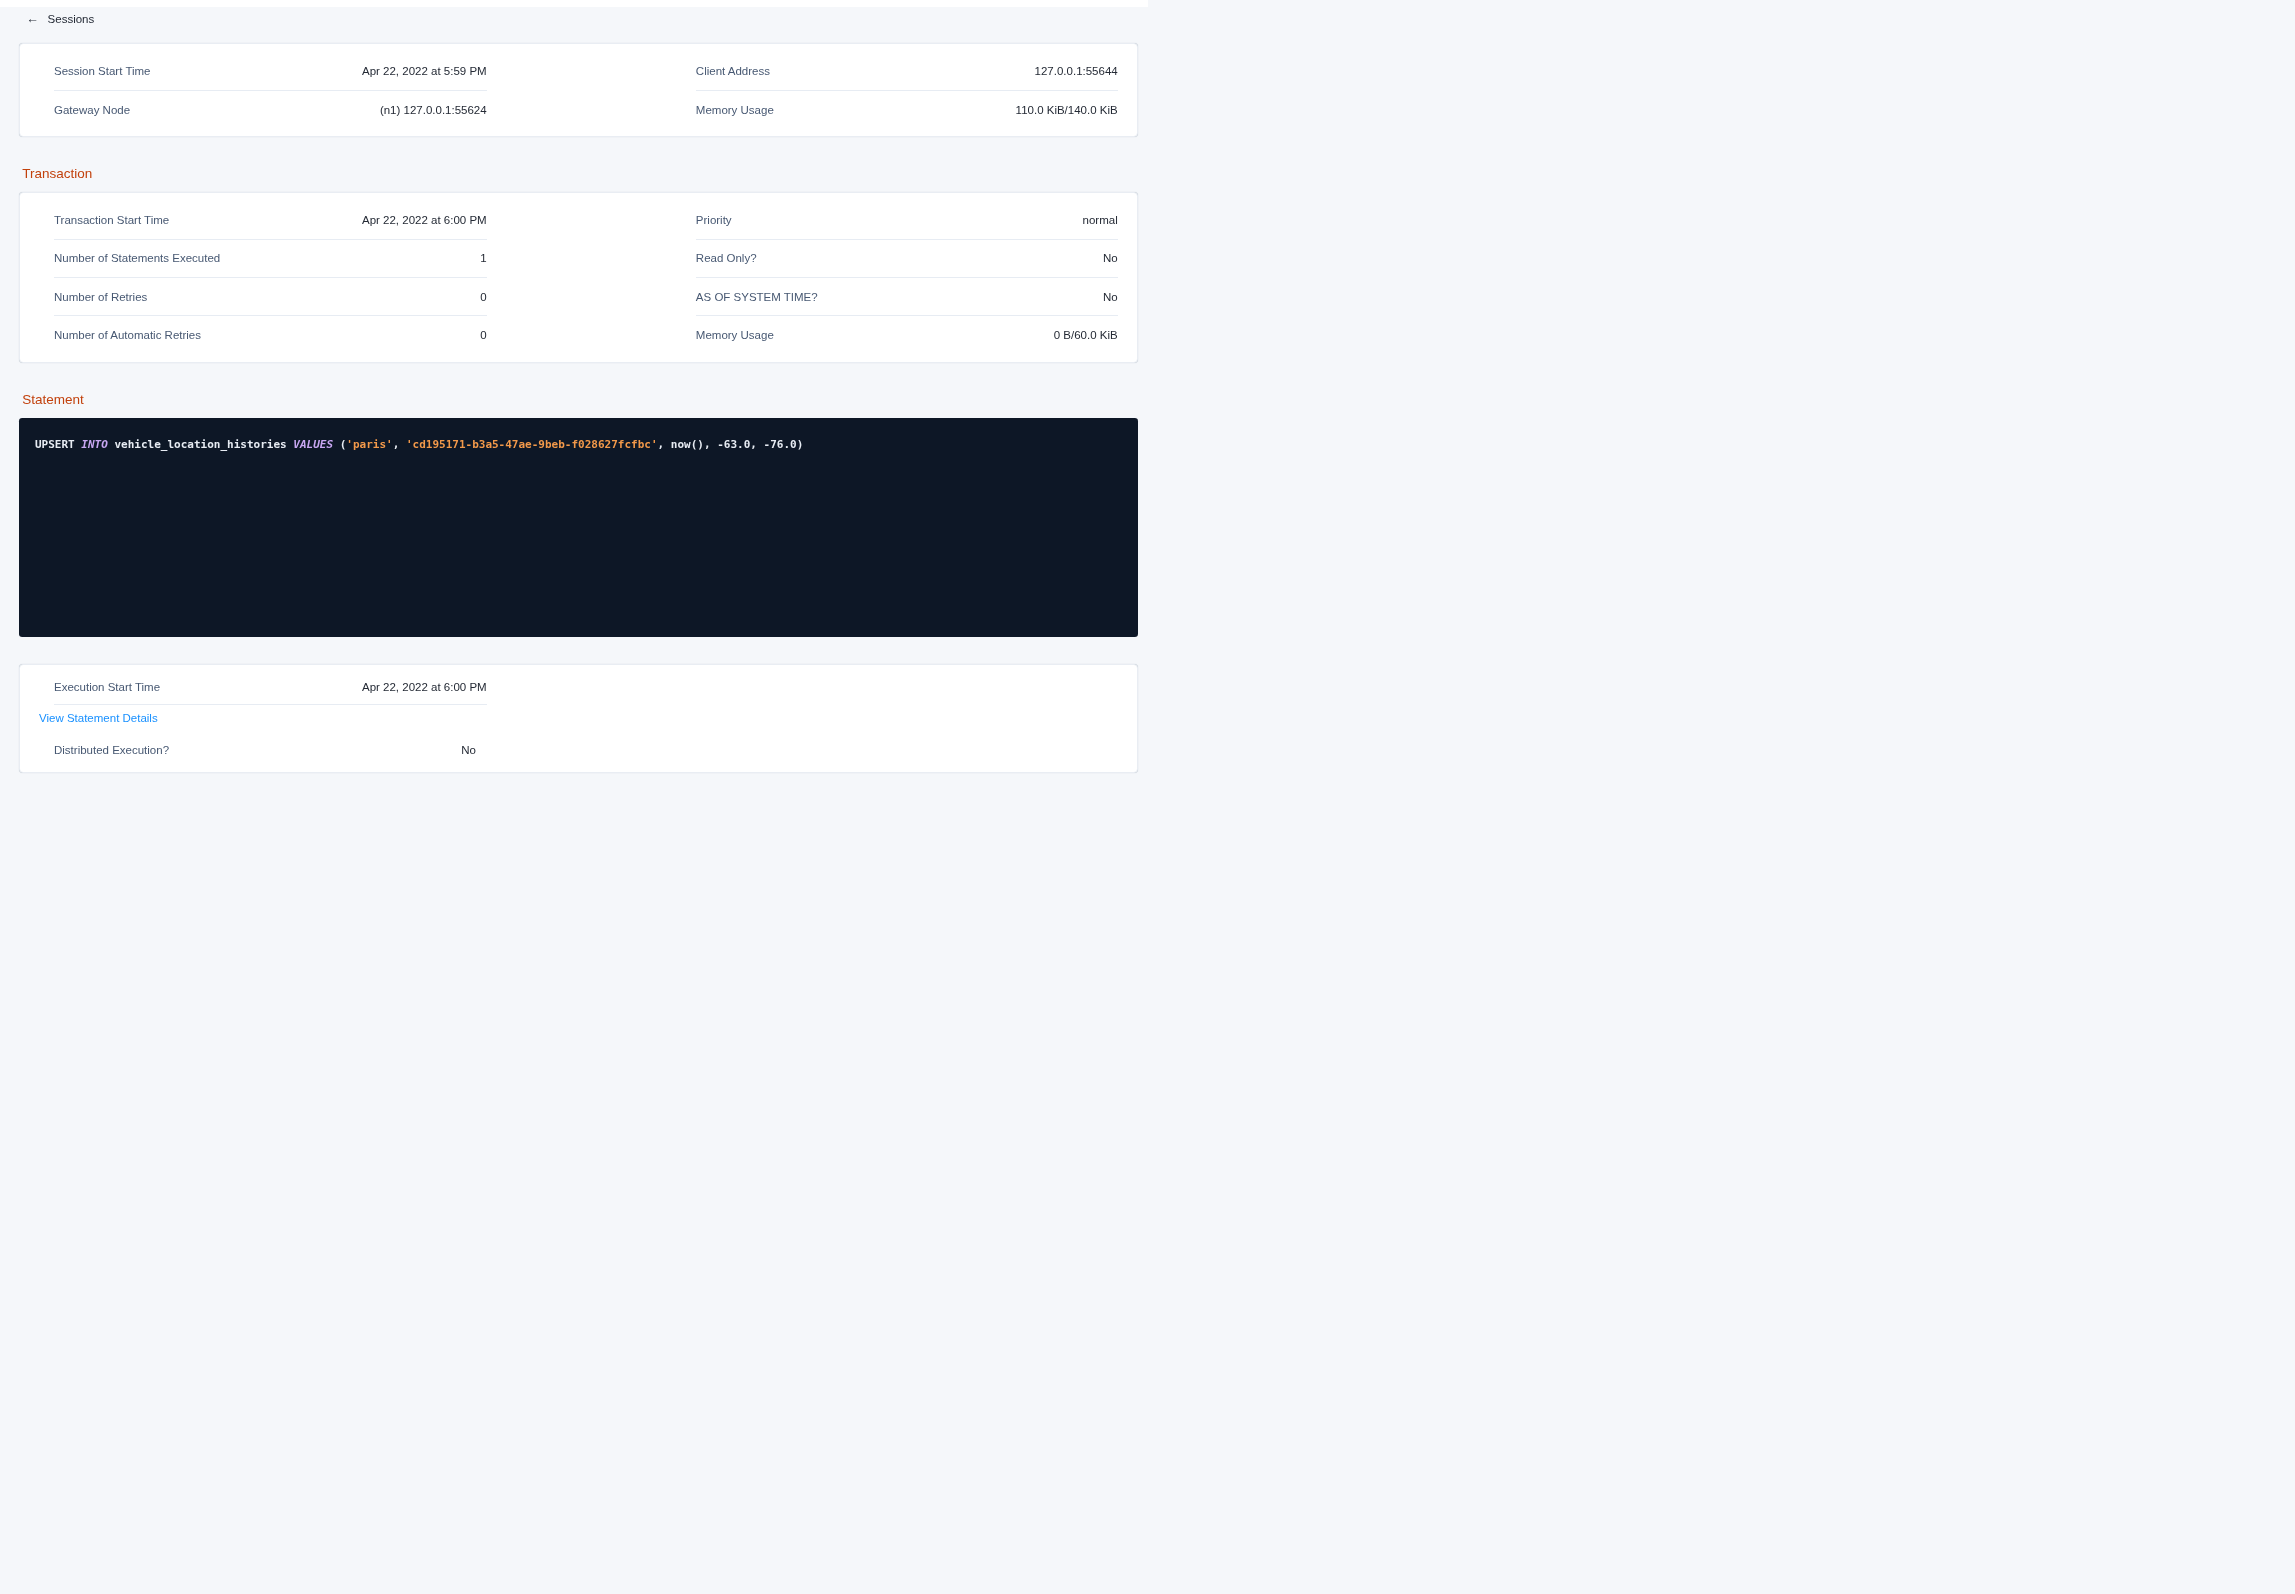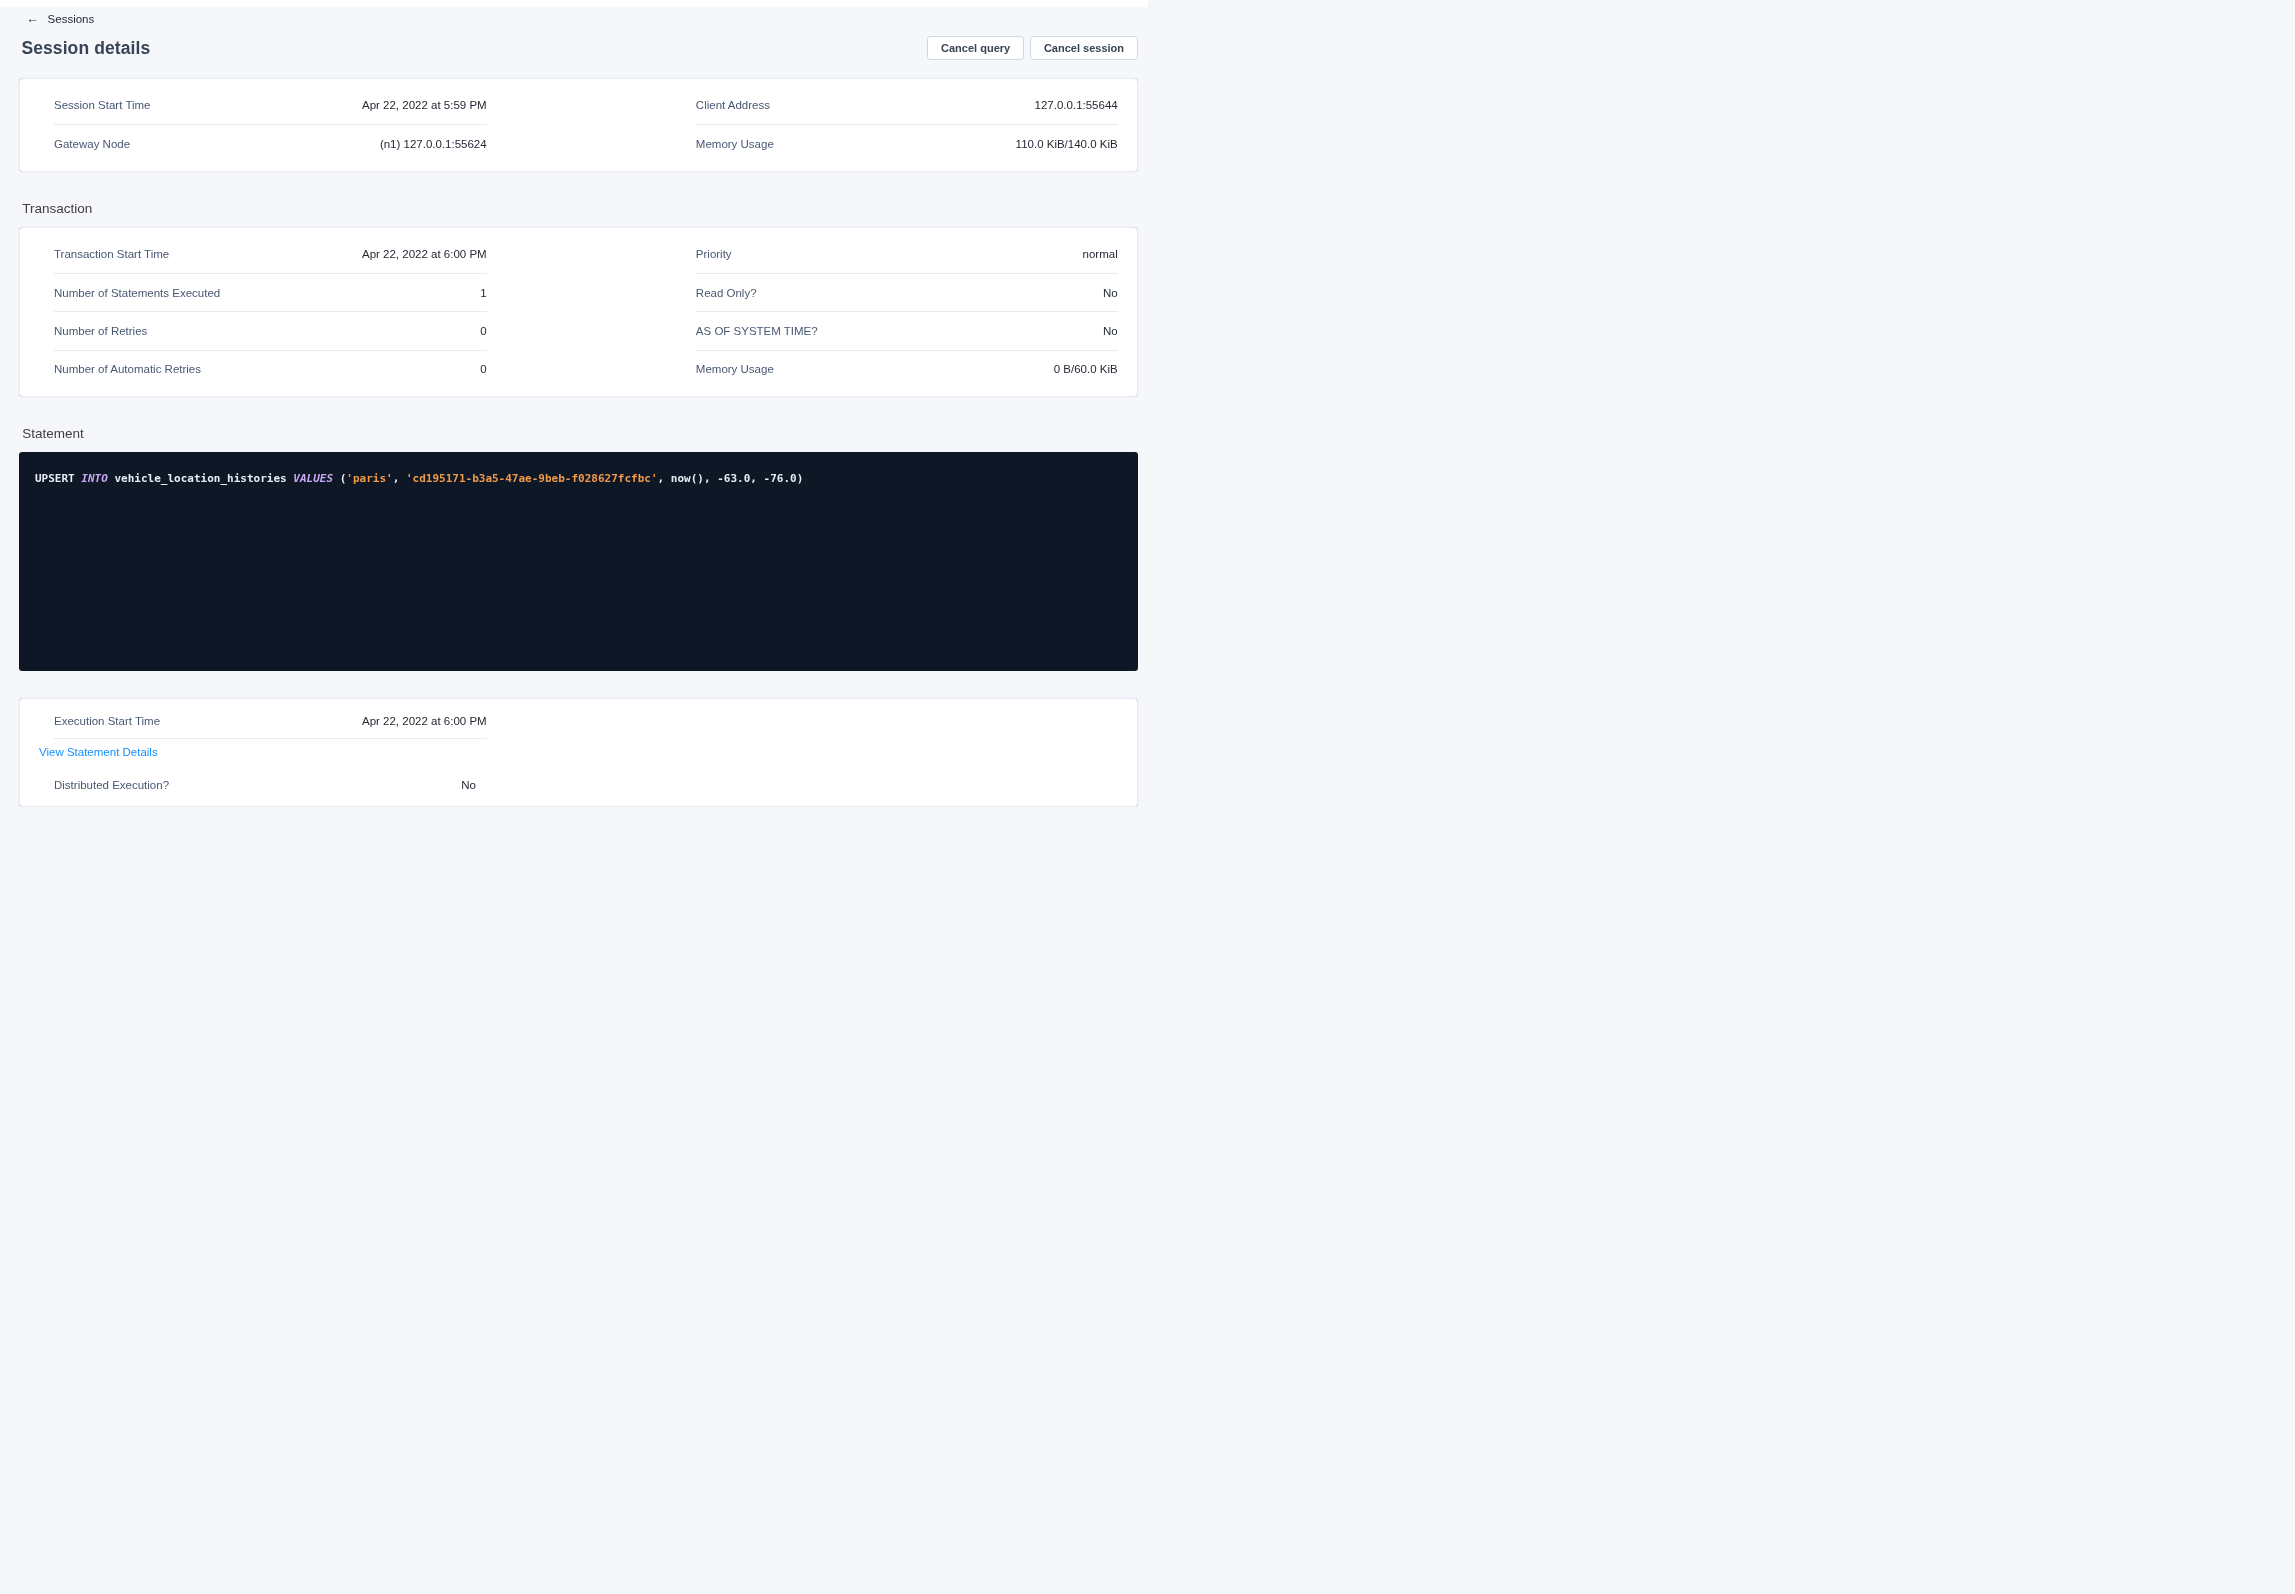--- a/index.html
+++ b/index.html
@@ -96,21 +96,21 @@
     color: #1890ff;
     text-decoration: none;
     cursor: pointer;
   }
   
   h2.section-heading {
     margin: 29px 0 11px 0;
     padding-left: 3.2px;
     font-size: 13.5px;
     font-weight: 500;
-    color: #404040;
+    color: #c2410c;
   }
   
   .code-block {
     margin-top: 11px;
     background: #0d1726;
     border-radius: 3.2px;
     height: 219px;
     padding: 19px 16px;
     overflow: hidden;
     white-space: pre;
@@ -136,27 +136,20 @@
 
 <div class="top-strip"></div>
 
 <div class="page">
 
   <a class="back-link">
     <span class="arrow">←</span>
     <span>Sessions</span>
   </a>
 
-  <div class="header-row">
-    <h1 class="page-title">Session details</h1>
-    <div class="header-actions">
-      <button class="btn">Cancel query</button>
-      <button class="btn">Cancel session</button>
-    </div>
-  </div>
 
   <section class="card first">
     <div class="col-left">
       <div class="row">
         <span class="label">Session Start Time</span>
         <span class="value">Apr 22, 2022 at 5:59 PM</span>
       </div>
       <div class="row">
         <span class="label">Gateway Node</span>
         <a class="value link">(n1) 127.0.0.1:55624</a>

